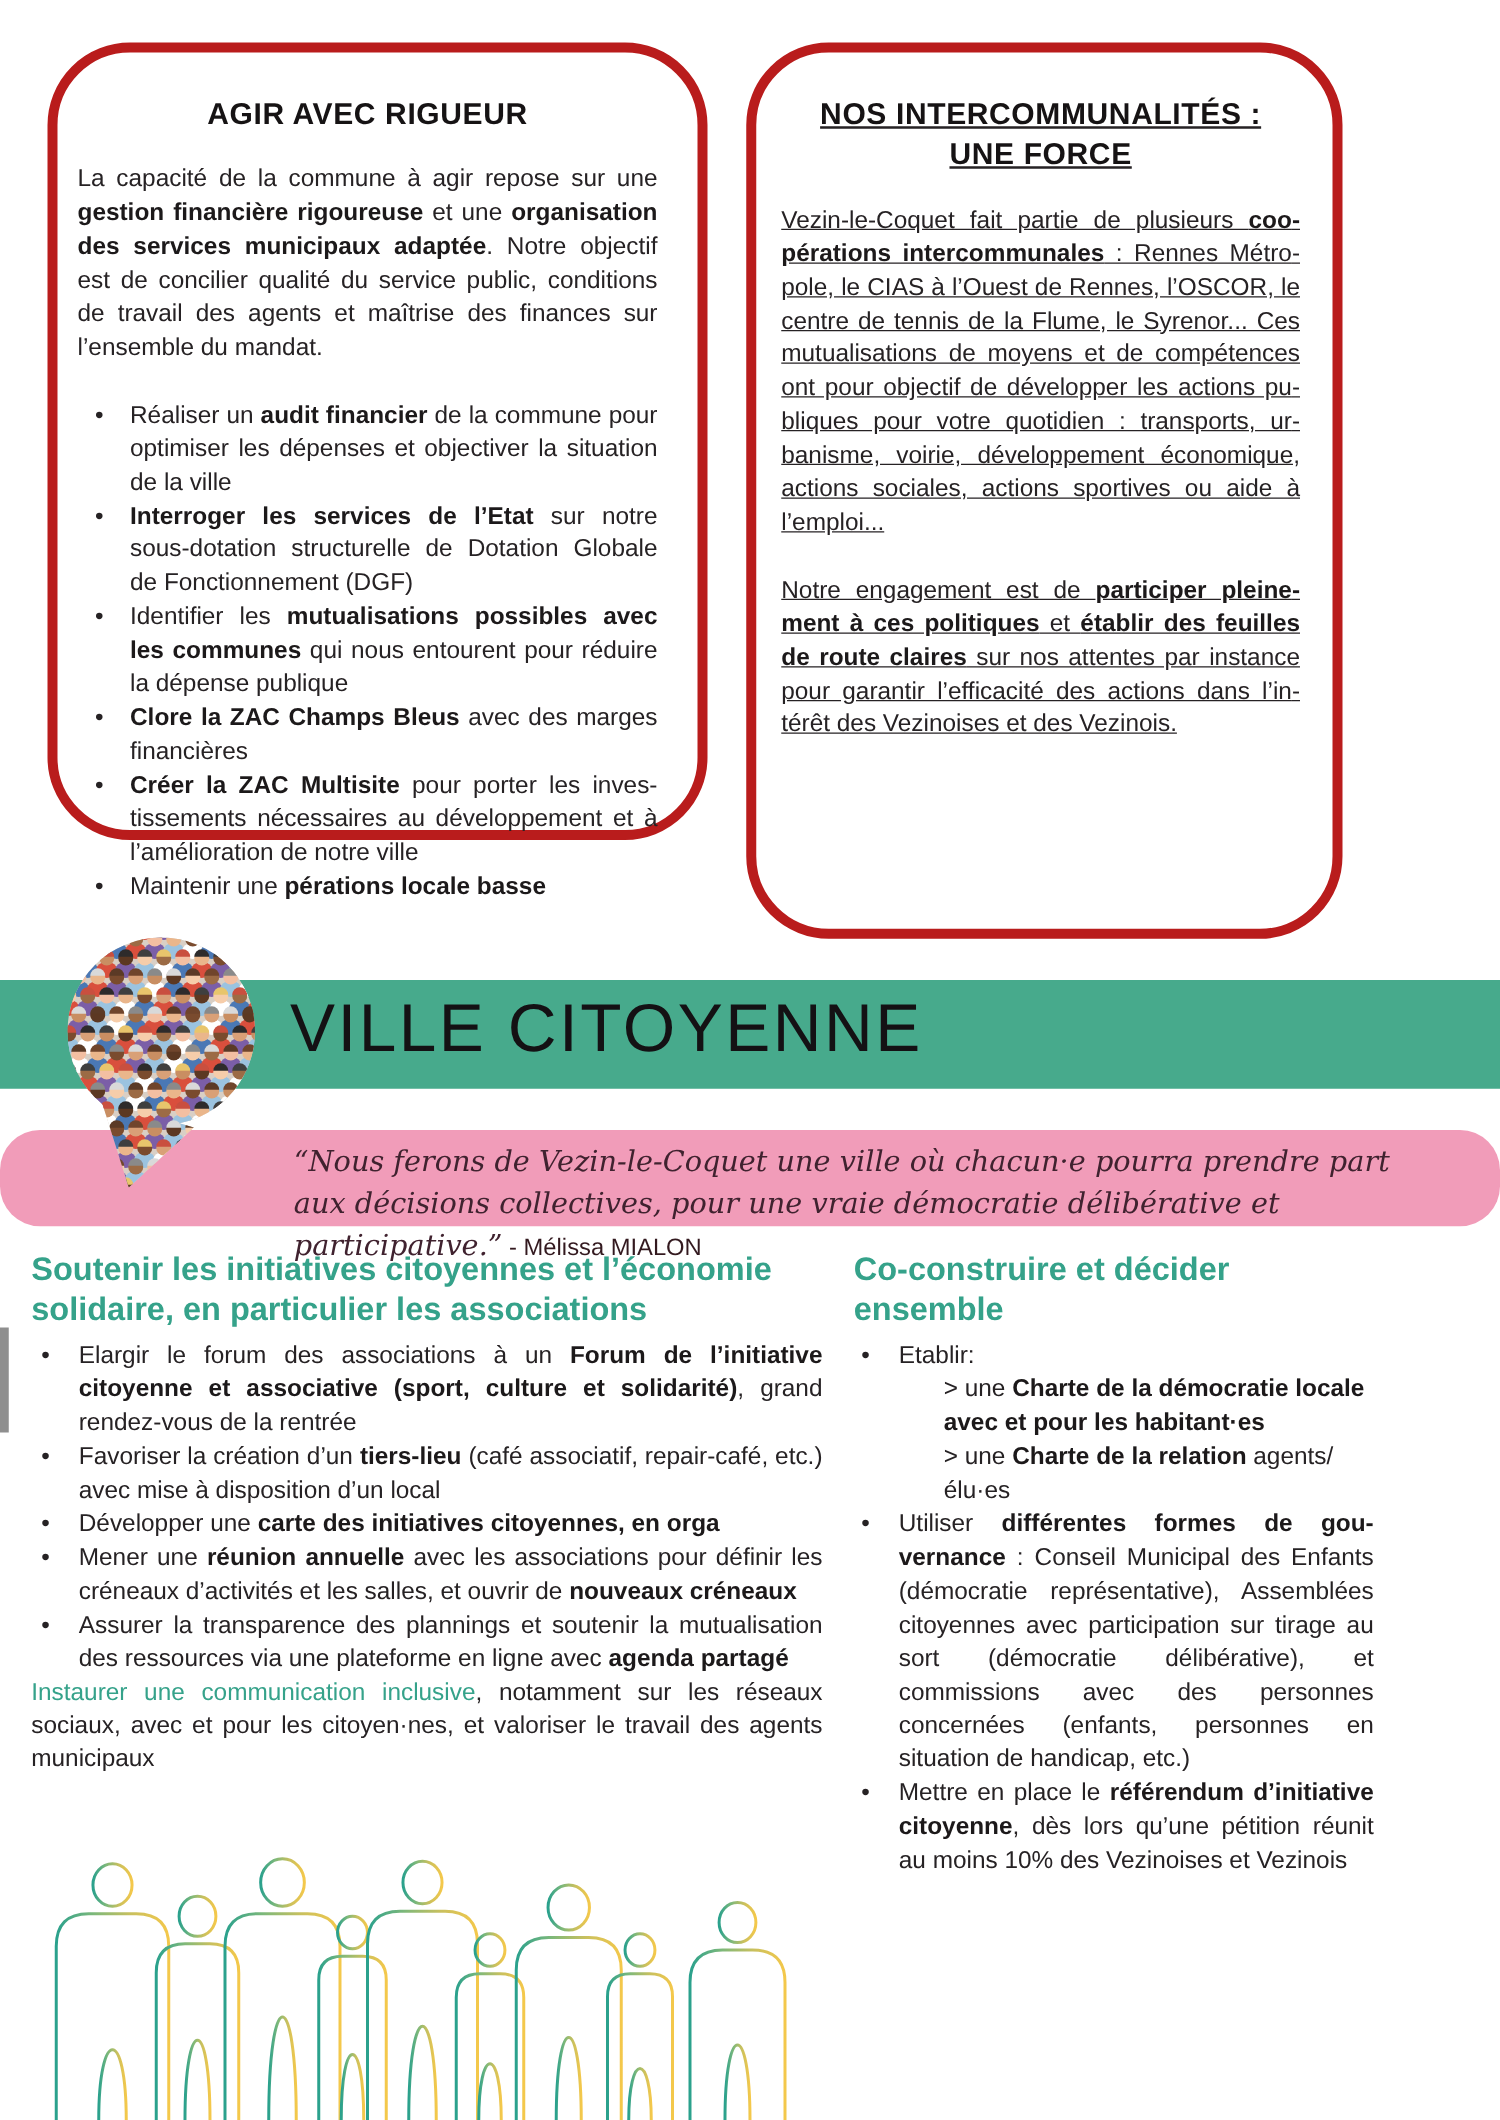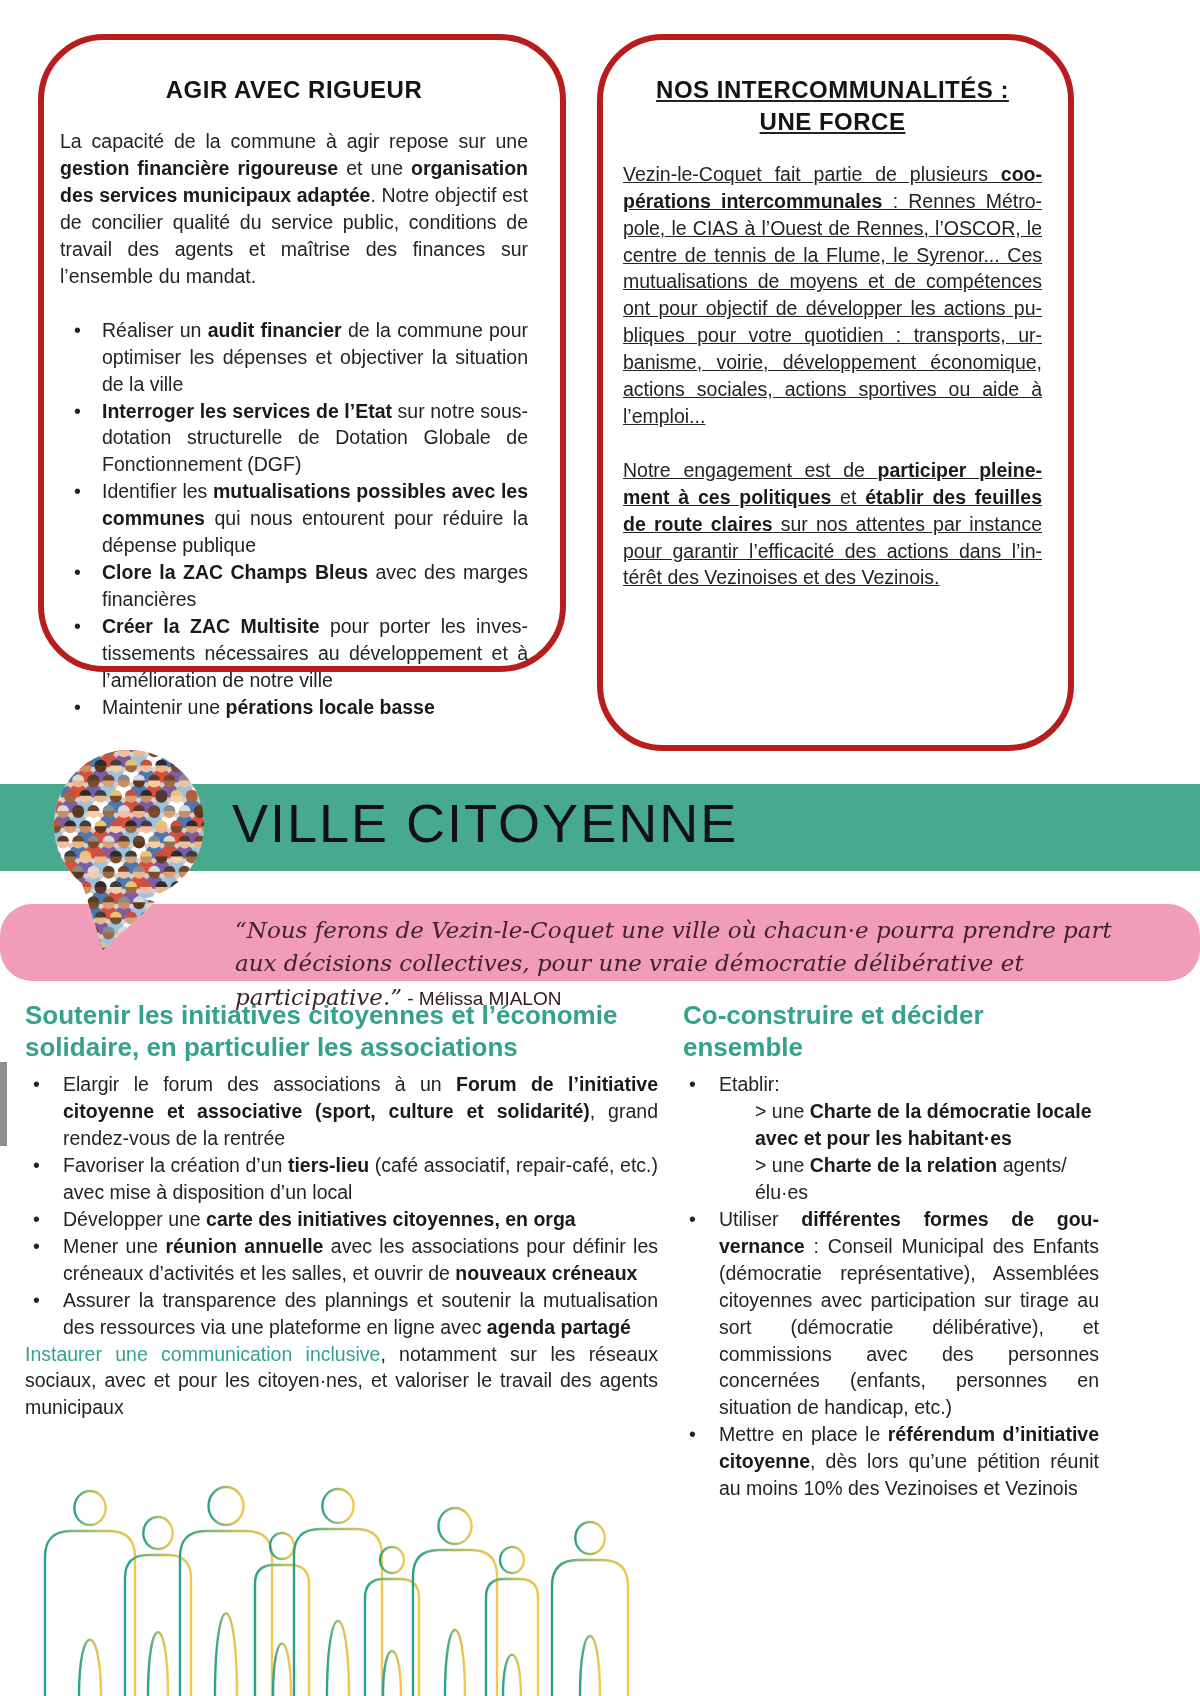--- a/index.html
+++ b/index.html
@@ -1,19 +1,19 @@
 <!DOCTYPE html>
 <html lang="fr"><head>
 <meta charset="utf-8">
 <style>
   html,body{margin:0;padding:0;background:#ffffff;}
   #page{position:relative;width:1200px;height:1696px;background:#ffffff;overflow:hidden;
         font-family:"Liberation Sans",sans-serif;color:#262224;}
   
-  .round-box{position:absolute;border:6px solid #b91c1c;border-radius:66px;background:#fff;box-sizing:border-box;}
+  .round-box{position:absolute;border:8px solid #b91c1c;border-radius:66px;background:#fff;box-sizing:border-box;}
   #box-rigueur{left:38px;top:34px;width:528px;height:638px;padding:20px 32px 0 16px;}
   #box-interco{left:597px;top:34px;width:477px;height:717px;padding:20px 26px 0 20px;text-decoration:underline;}
   .box-title{font-size:24px;font-weight:bold;text-align:center;color:#161314;letter-spacing:.5px;margin:14px 0 22px 0;line-height:1.35;}
   .box-body{font-size:19.5px;line-height:1.38;text-align:justify;}
   .box-body p{margin:0 0 27px 0;}
   ul.bullets{list-style:none;margin:0;padding:0;}
   ul.bullets li{position:relative;padding-left:42px;margin:0;}
   ul.bullets li::before{content:"\2022";position:absolute;left:14px;top:0;}
   
   #band-green{position:absolute;left:0;top:784px;width:1200px;height:87px;background:#47aa8c;}

